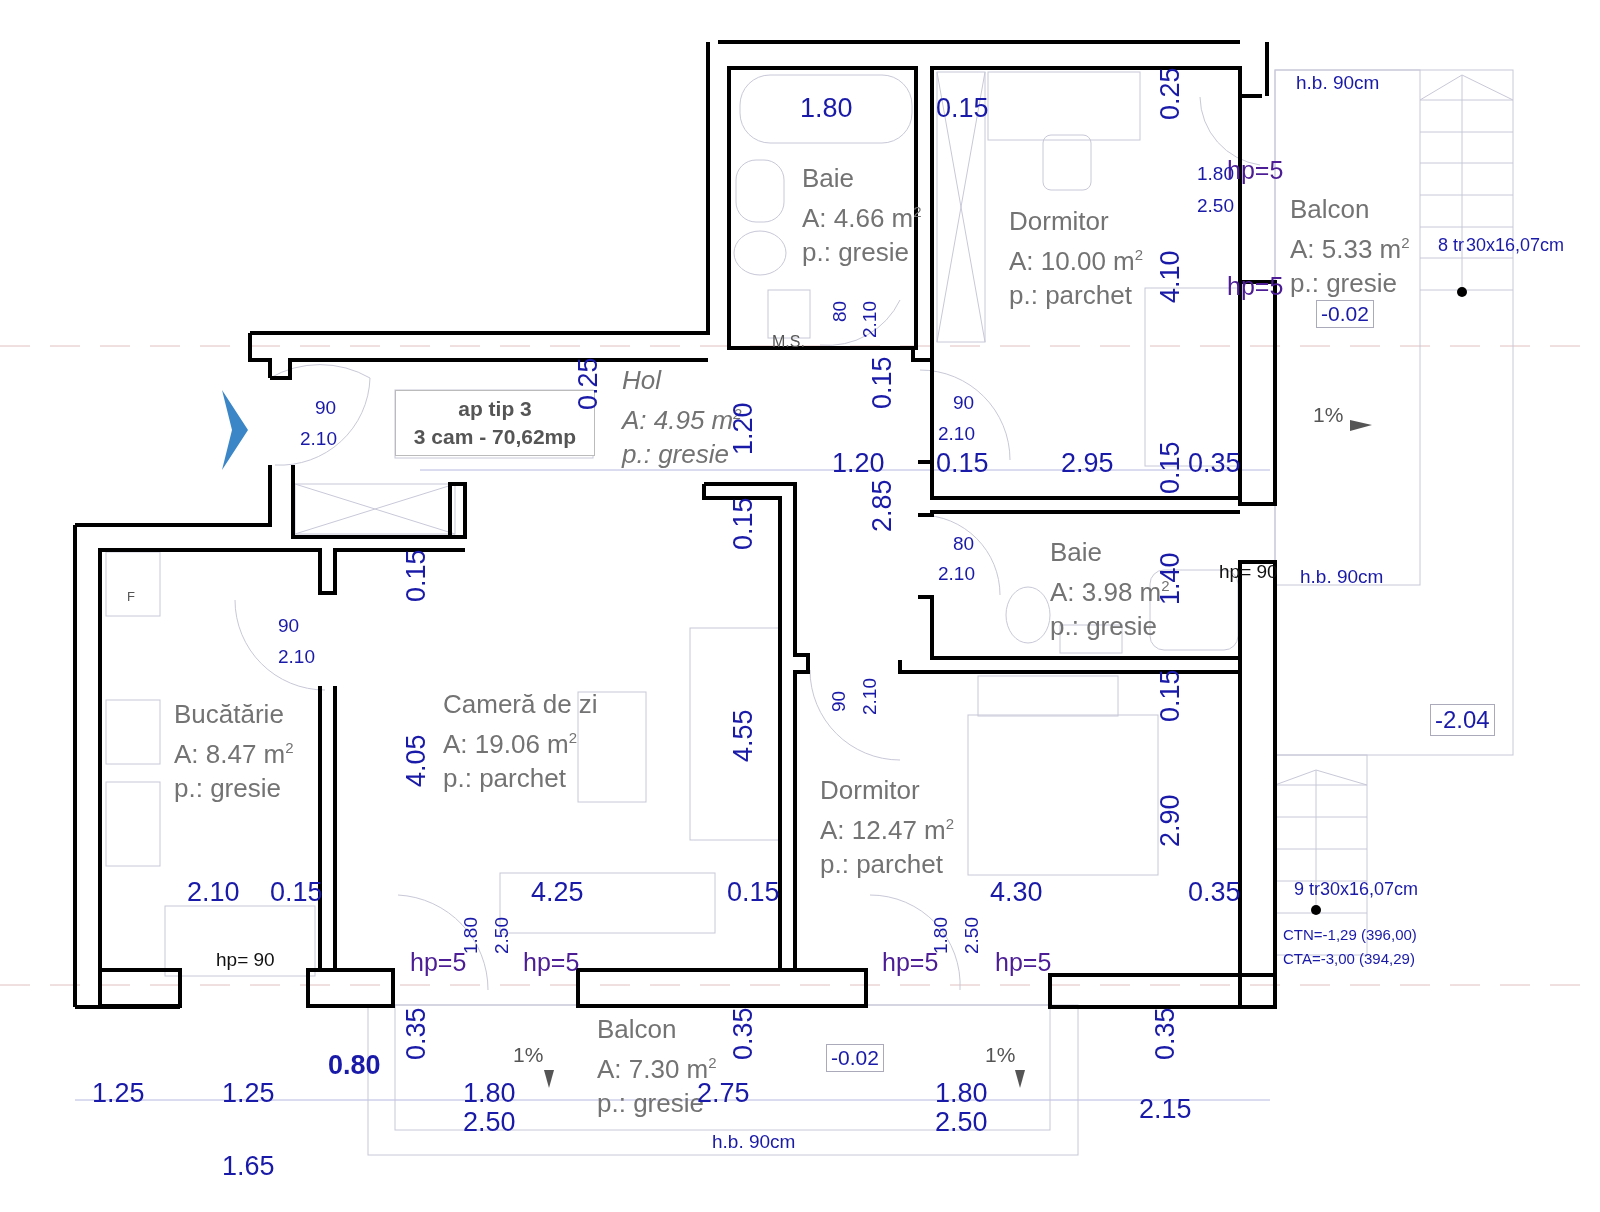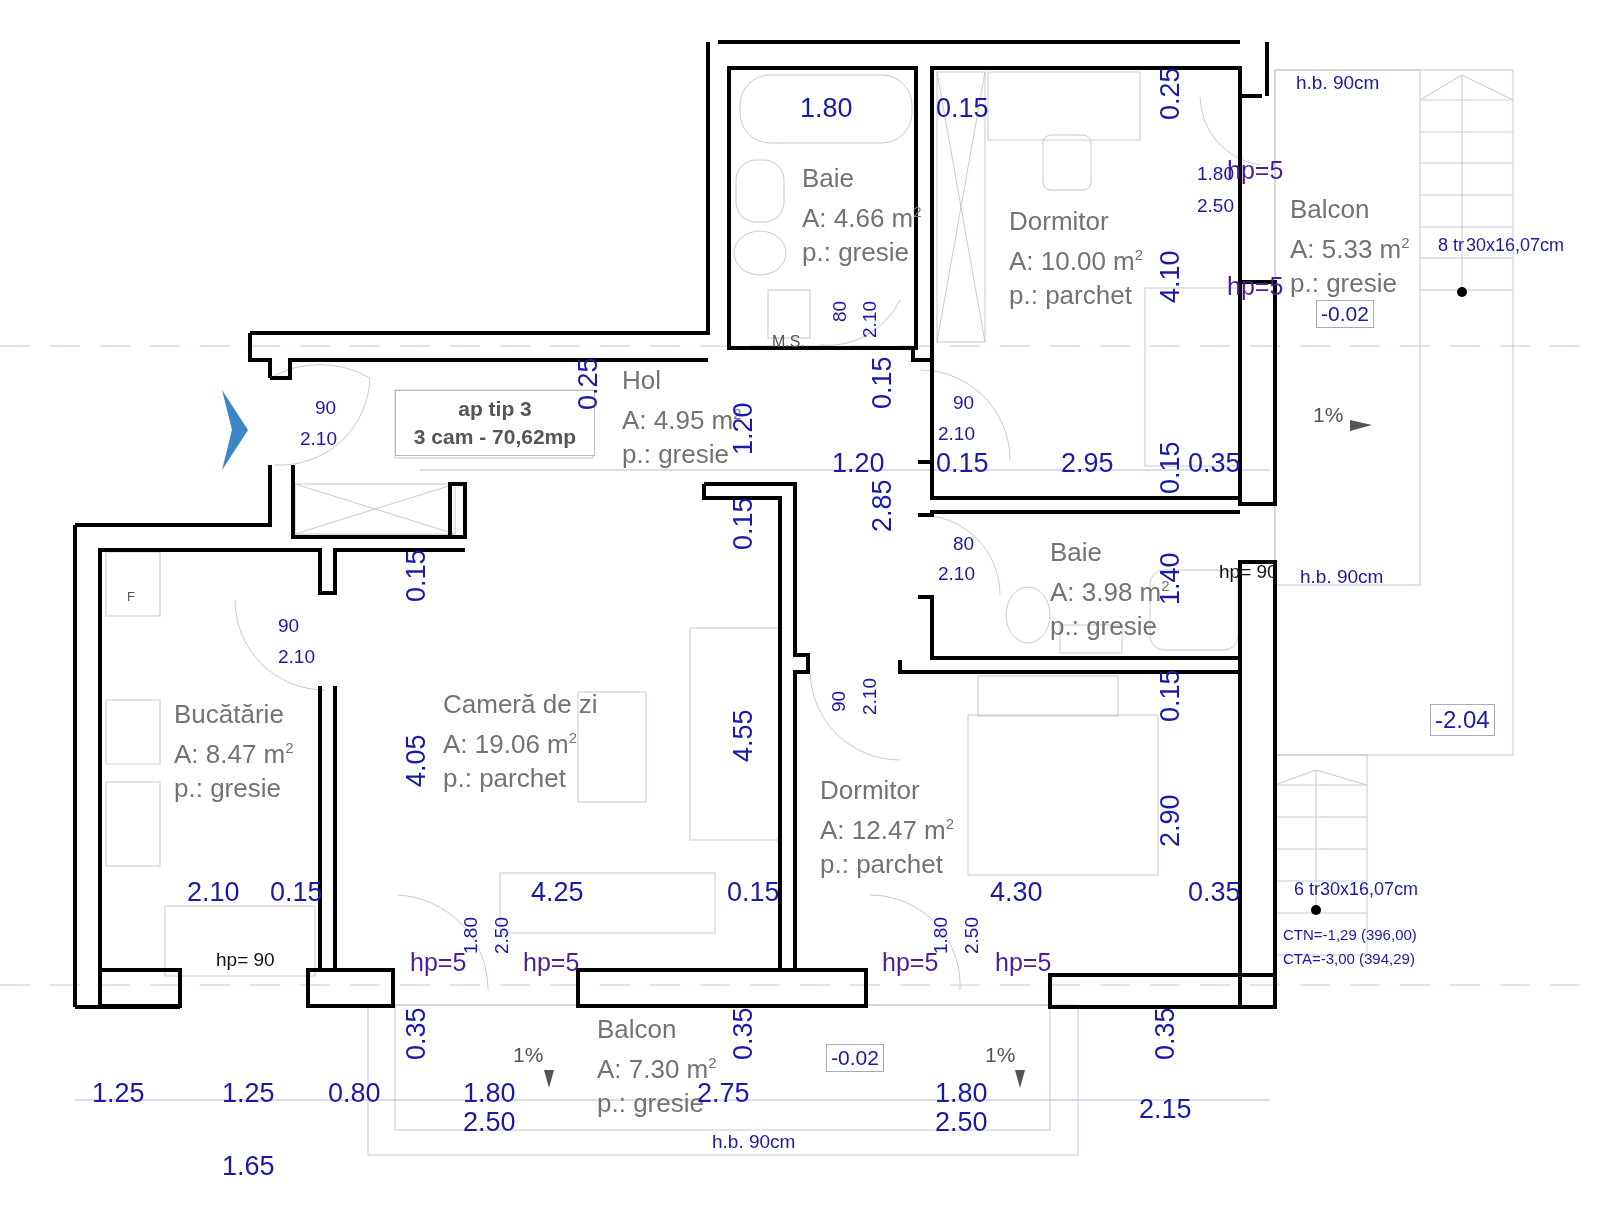--- a/index.html
+++ b/index.html
@@ -128,21 +128,21 @@
     <polygon points="1350,420 1372,425 1350,431" fill="#555"></polygon>
     <polygon points="544,1070 549,1088 554,1070" fill="#555"></polygon>
     <polygon points="1015,1070 1020,1088 1025,1070" fill="#555"></polygon>
   </svg>
 
   <div class="tagbox" style="left:395px;top:390px;width:186px;">
     <div>ap tip 3</div>
     <div>3 cam - 70,62mp</div>
   </div>
 
-  <div class="lbl room" style="left:622px;top:363px;">
+  <div class="lbl room" style="left:622px;top:363px;font-style:italic;">
     <div>Hol</div>
     <div><span>A: 4.95 m</span><sup>2</sup></div>
     <div>p.: gresie</div>
   </div>
   <div class="lbl room" style="left:802px;top:161px;">
     <div>Baie</div>
     <div><span>A: 4.66 m</span><sup>2</sup></div>
     <div>p.: gresie</div>
   </div>
   <div class="lbl room" style="left:1009px;top:204px;">
@@ -207,21 +207,21 @@
   <div class="lbl dim v" style="left:1157px;top:722px;">0.15</div>
   <div class="lbl dim v" style="left:403px;top:787px;">4.05</div>
   <div class="lbl dim v" style="left:730px;top:762px;">4.55</div>
   <div class="lbl dim v" style="left:1157px;top:847px;">2.90</div>
   <div class="lbl dim v" style="left:403px;top:1060px;">0.35</div>
   <div class="lbl dim v" style="left:730px;top:1060px;">0.35</div>
   <div class="lbl dim v" style="left:1152px;top:1060px;">0.35</div>
 
   <div class="lbl dim" style="left:92px;top:1080px;">1.25</div>
   <div class="lbl dim" style="left:222px;top:1080px;">1.25</div>
-  <div class="lbl dim" style="left:328px;top:1080px;">0.80</div>
+  <div class="lbl dim" style="left:328px;top:1052px;font-weight:bold;">0.80</div>
   <div class="lbl dim" style="left:463px;top:1080px;">1.80</div>
   <div class="lbl dim" style="left:697px;top:1080px;">2.75</div>
   <div class="lbl dim" style="left:935px;top:1080px;">1.80</div>
   <div class="lbl dim" style="left:1139px;top:1096px;">2.15</div>
   <div class="lbl dim" style="left:222px;top:1109px;margin-top:44px;">1.65</div>
   <div class="lbl dim" style="left:463px;top:1109px;">2.50</div>
   <div class="lbl dim" style="left:935px;top:1109px;">2.50</div>
 
   <div class="lbl dsm" style="left:315px;top:398px;">90</div>
   <div class="lbl dsm" style="left:300px;top:429px;">2.10</div>
@@ -258,21 +258,21 @@
   <div class="lbl slope" style="left:1313px;top:404px;">1%</div>
   <div class="lbl slope" style="left:513px;top:1044px;">1%</div>
   <div class="lbl slope" style="left:985px;top:1044px;">1%</div>
 
   <div class="lbl dsm" style="left:1296px;top:73px;">h.b. 90cm</div>
   <div class="lbl dsm" style="left:1300px;top:567px;">h.b. 90cm</div>
   <div class="lbl dsm" style="left:712px;top:1132px;">h.b. 90cm</div>
 
   <div class="lbl stair v" style="left:1438px;top:236px;">8 tr</div>
   <div class="lbl stair v" style="left:1466px;top:236px;">30x16,07cm</div>
-  <div class="lbl stair v" style="left:1294px;top:880px;">6 tr</div>
+  <div class="lbl stair v" style="left:1294px;top:880px;">9 tr</div>
   <div class="lbl stair v" style="left:1320px;top:880px;">30x16,07cm</div>
 
   <div class="lbl cota" style="left:1283px;top:923px;">CTN=-1,29 (396,00)</div>
   <div class="lbl cota" style="left:1283px;top:947px;">CTA=-3,00 (394,29)</div>
 
   <div class="lbl ms v" style="left:772px;top:334px;">M.S.</div>
   <div class="lbl ms v" style="left:127px;top:590px;font-size:13px;">F</div>
 </div>
 
 </body></html>

